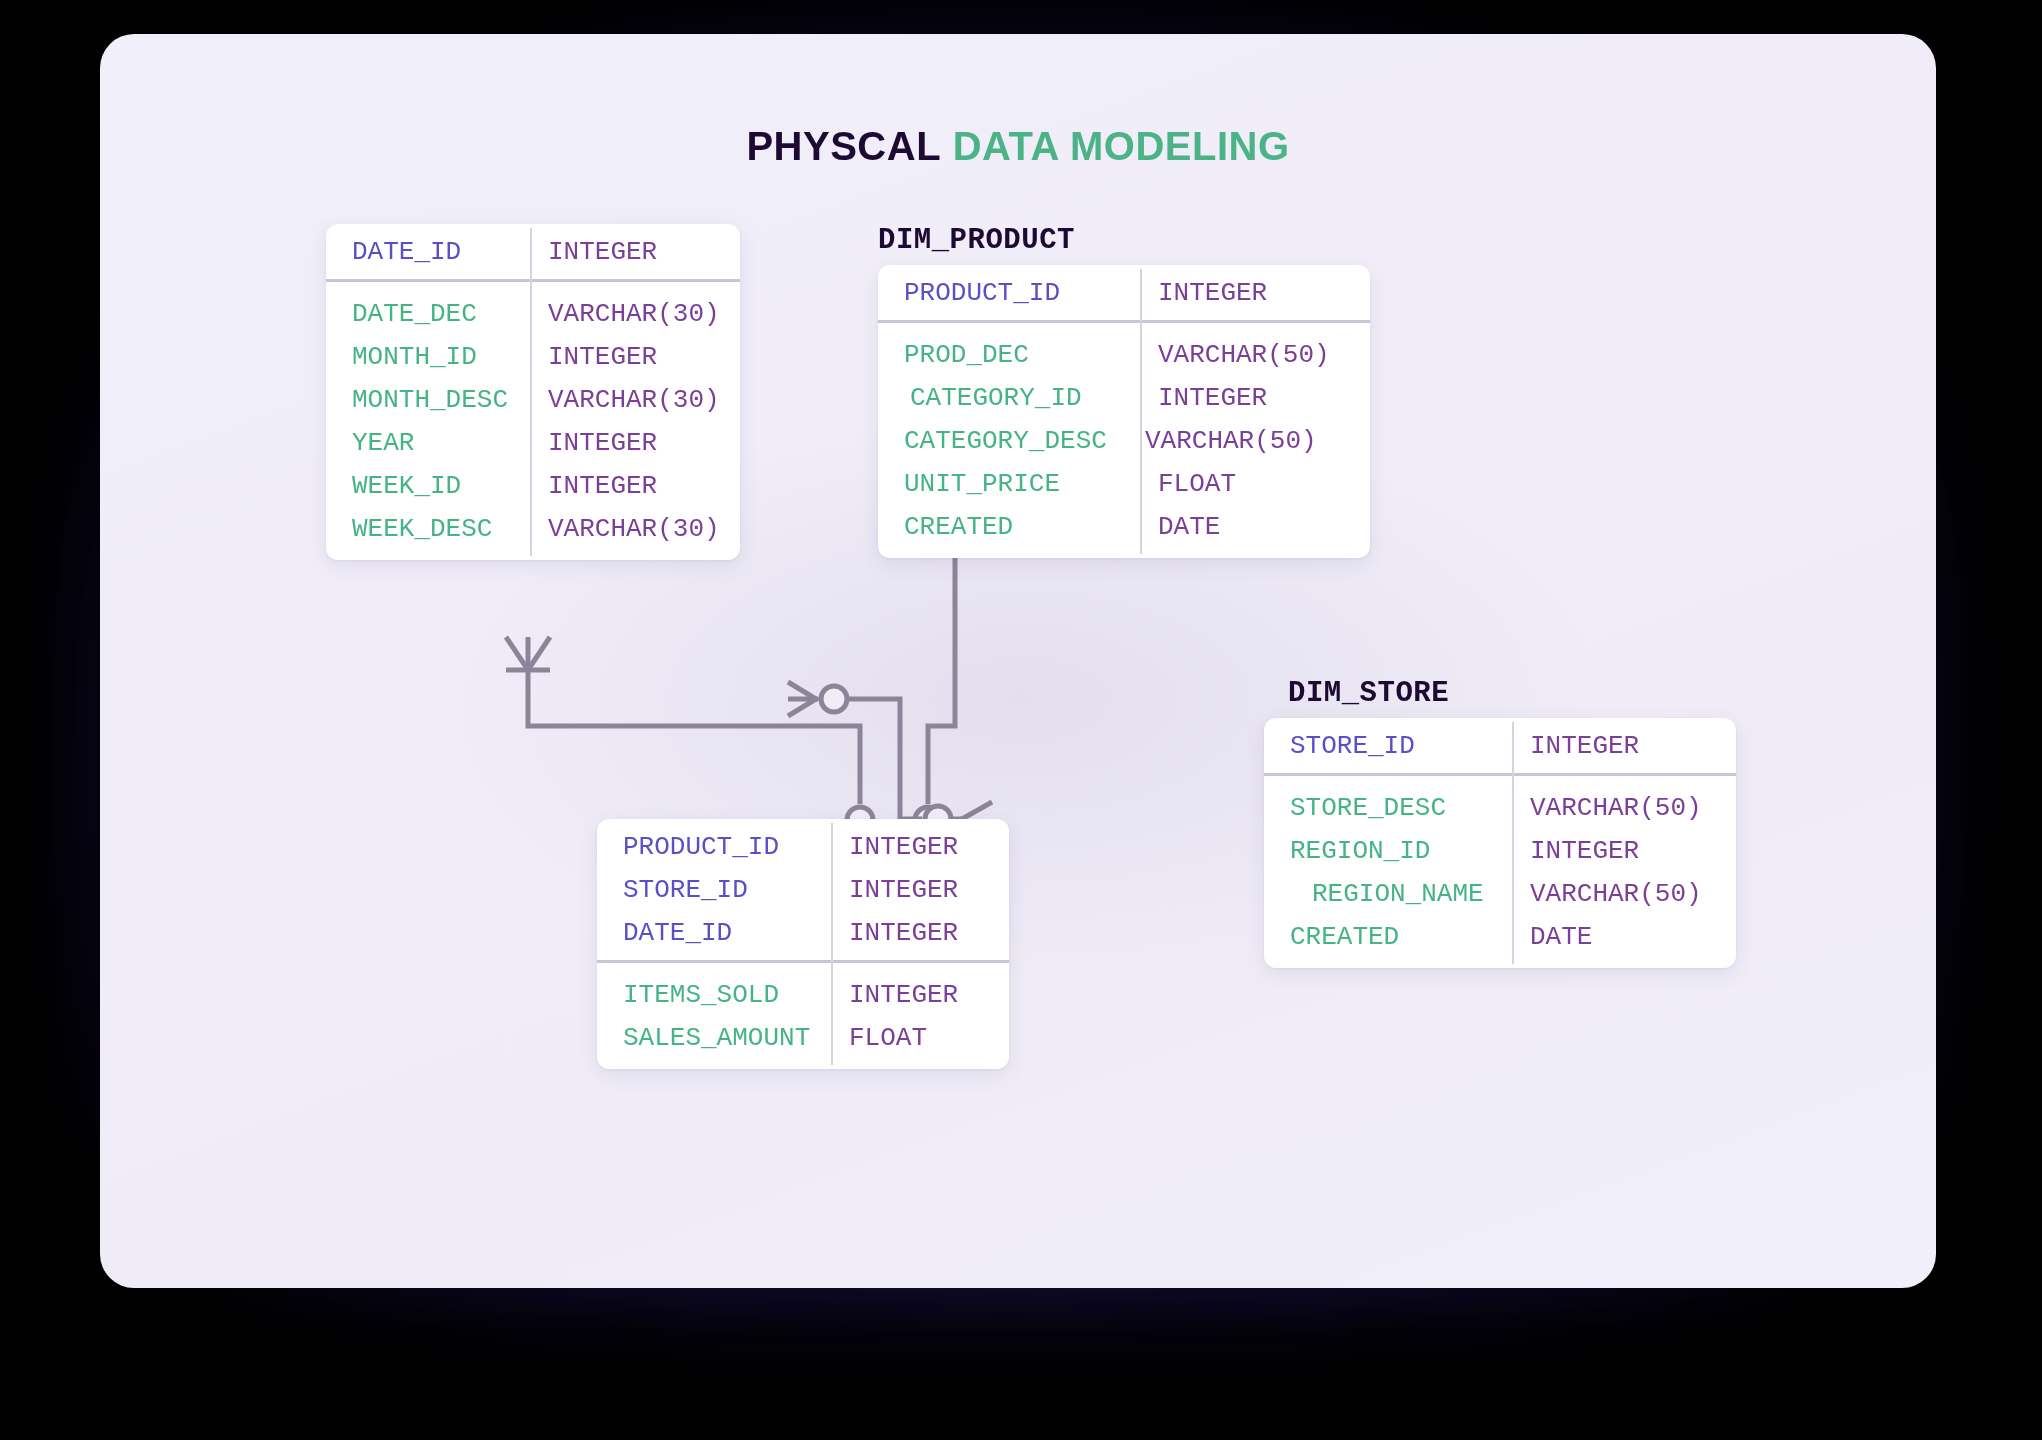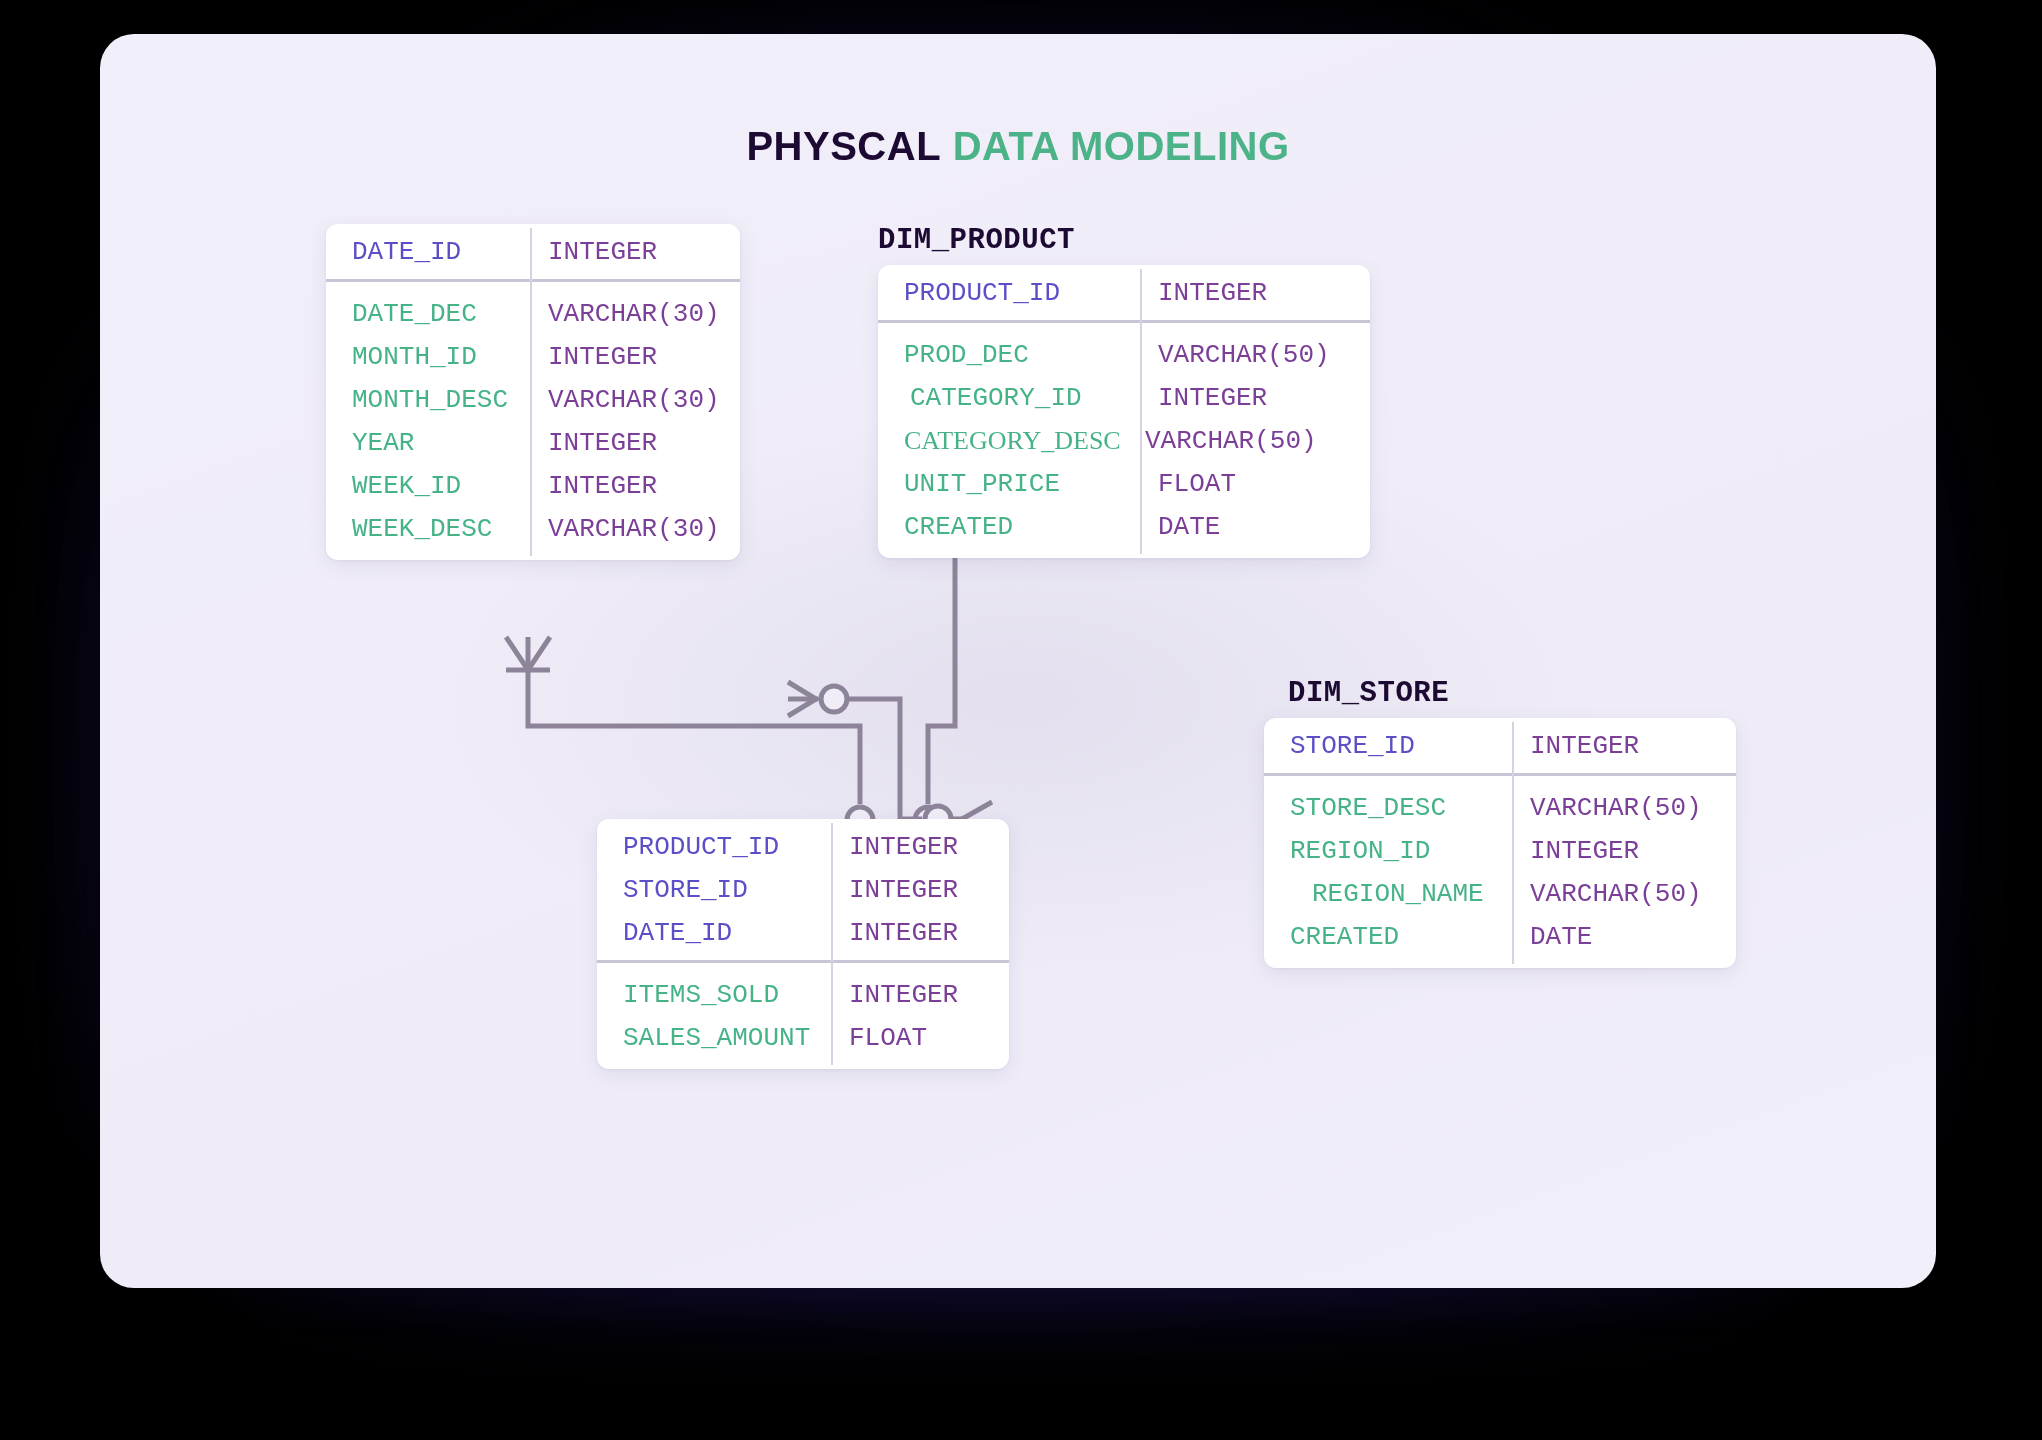--- a/index.html
+++ b/index.html
@@ -254,21 +254,21 @@
         <div class="sect attrs">
           <div class="row at">
             <div class="cell c-name" style="width:262px;">PROD_DEC</div>
             <div class="cell c-type">VARCHAR(50)</div>
           </div>
           <div class="row at">
             <div class="cell c-name" style="width:262px;padding-left:32px;">CATEGORY_ID</div>
             <div class="cell c-type">INTEGER</div>
           </div>
           <div class="row at">
-            <div class="cell c-name" style="width:249px;font-family:Liberation Serif, serif;">CATEGORY_DESC</div>
+            <div class="cell c-name" style="width:249px;">CATEGORY_DESC</div>
             <div class="cell c-type">VARCHAR(50)</div>
           </div>
           <div class="row at">
             <div class="cell c-name" style="width:262px;">UNIT_PRICE</div>
             <div class="cell c-type">FLOAT</div>
           </div>
           <div class="row at">
             <div class="cell c-name" style="width:262px;">CREATED</div>
             <div class="cell c-type">DATE</div>
           </div>

